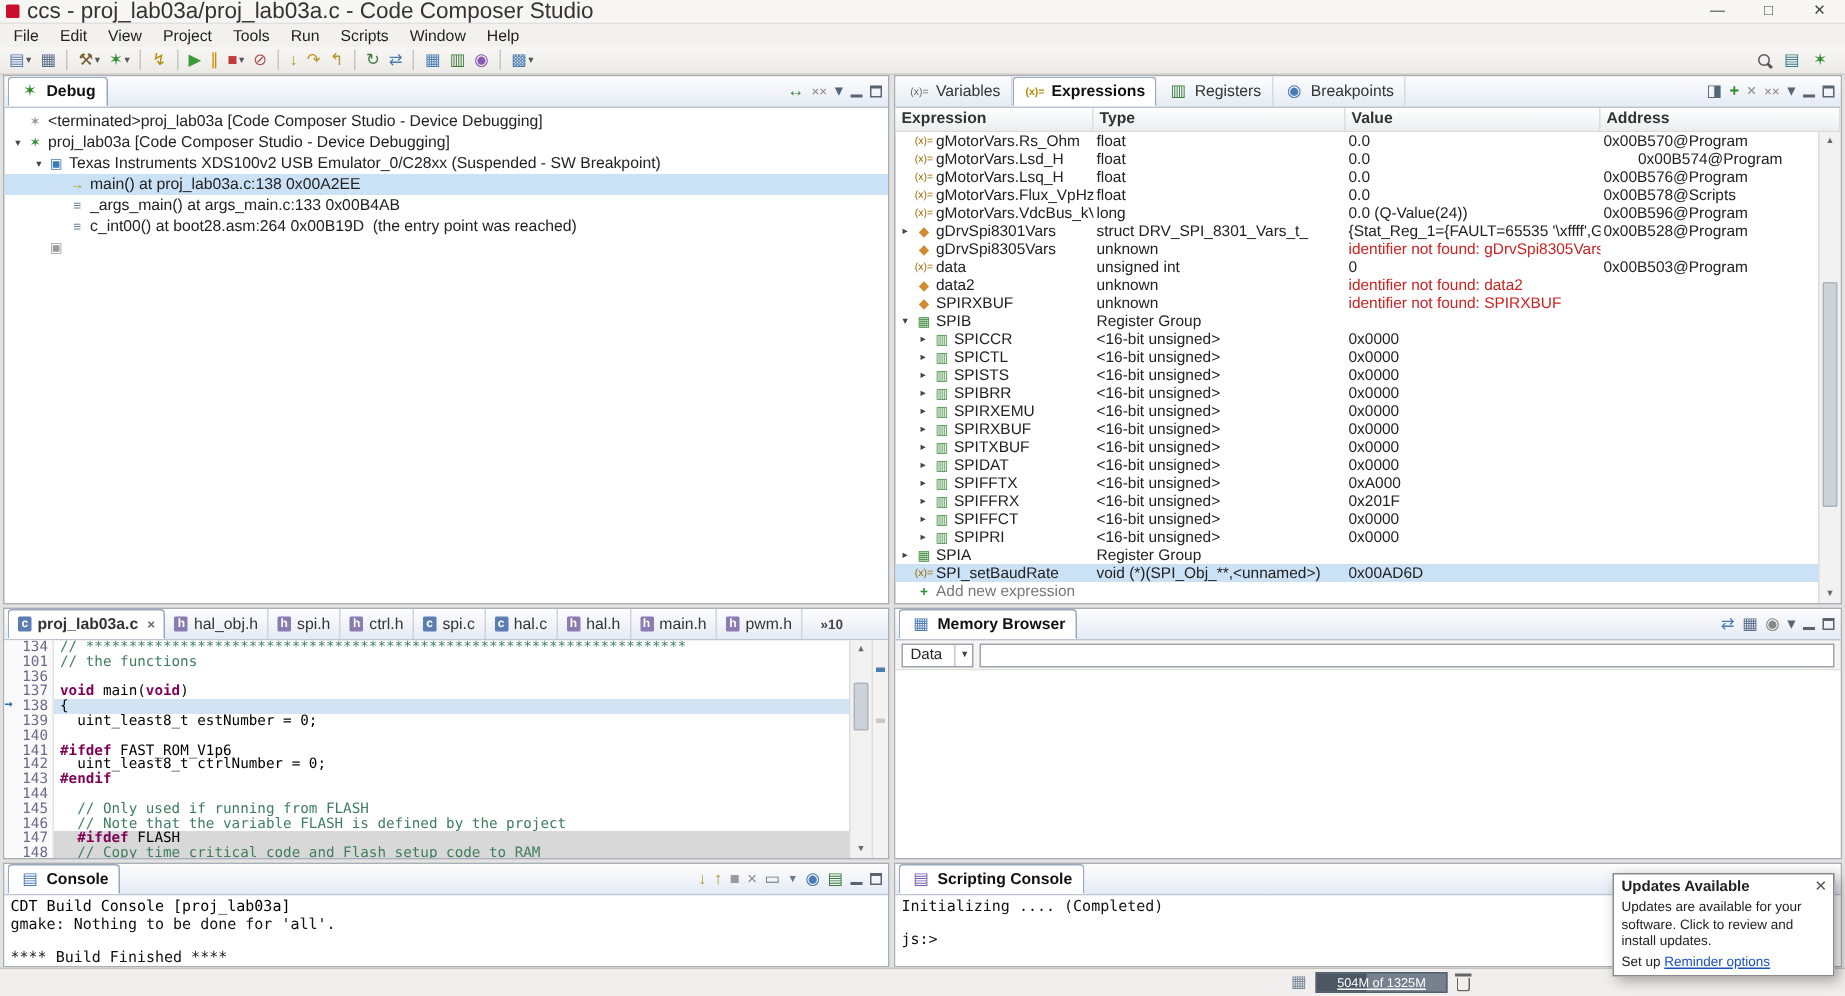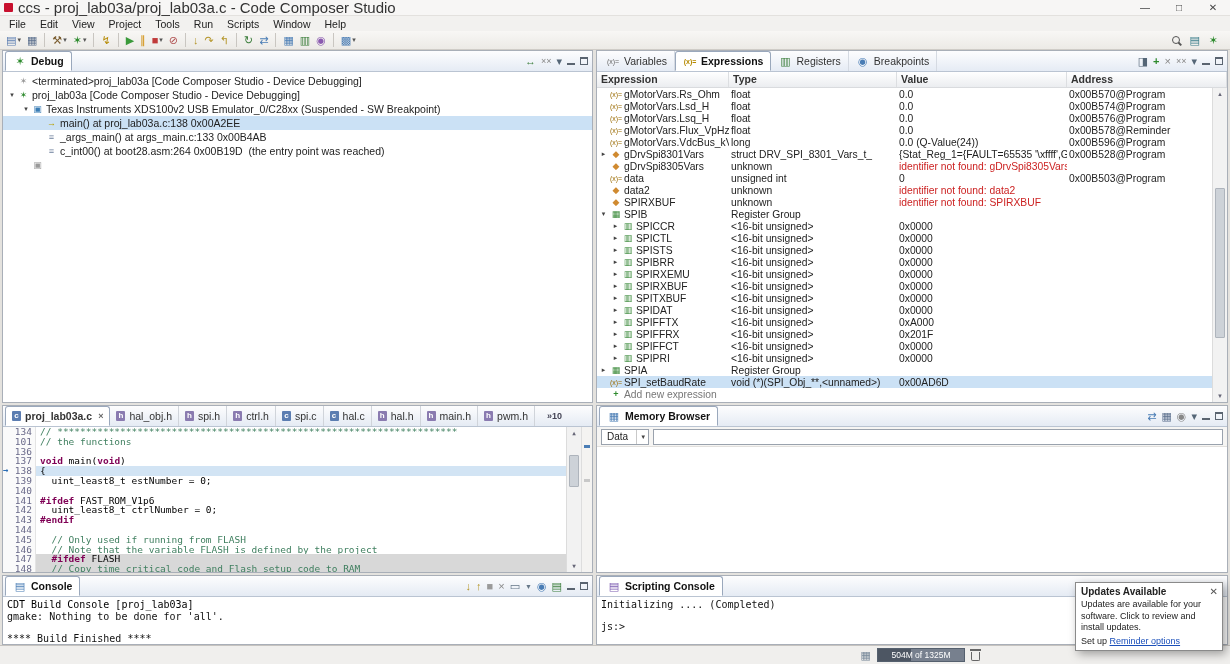--- a/index.html
+++ b/index.html
@@ -96,21 +96,21 @@
   .console-content{flex:1;font-family:"DejaVu Sans Mono","Liberation Mono",monospace;font-size:10px;padding:2px 4px;overflow:hidden;position:relative;background:#fff;}
   .conline{height:11px;white-space:pre;color:#111;}
   .console-title{height:12px;white-space:pre;color:#000;}
 
   
   .statusbar{position:absolute;left:0;right:0;bottom:0;height:19px;background:#f0efed;border-top:1px solid #c6c3bf;display:flex;align-items:center;padding:0 6px;gap:6px;}
   .sb-spacer{flex:1;}
   .sb-tail{width:238px;}
   .heap-gauge{width:88px;height:14px;background:#77808e;border:1px solid #55606e;position:relative;display:flex;align-items:center;justify-content:center;}
   .heap-fill{position:absolute;left:0;top:0;bottom:0;width:38%;background:#4d5663;}
-  .heap-label{position:relative;color:#fff;font-size:8.5px;white-space:nowrap;}
+  .heap-label{position:relative;color:#fff;font-size:8.5px;white-space:nowrap;text-decoration:underline;}
   .trash{position:relative;width:9px;height:9px;border:1px solid #666;border-top:none;border-radius:0 0 2px 2px;margin-top:3px;}
   .trash::before{content:"";position:absolute;top:-3px;left:-2px;right:-2px;height:2px;background:#666;}
 
   
   .updates-popup{position:absolute;right:7px;bottom:13px;width:148px;background:#fff;border:1px solid #8a8a8a;box-shadow:3px 3px 9px rgba(0,0,0,.35);z-index:99;font-size:9px;}
   .pop-title{display:flex;align-items:center;font-weight:bold;font-size:10px;padding:3px 4px 1px 5px;}
   .pop-close{margin-left:auto;color:#555;font-size:10px;}
   .pop-body{padding:1px 5px 2px;color:#222;line-height:1.3;}
   .pop-link-line{padding:0 5px 4px;}
   .pop-link{color:#1a4fba;text-decoration:underline;}
@@ -349,41 +349,41 @@
           <div class="ecell" style="flex: 1 1 0%;">0x00B570@Program</div>
         </div>
         <div class="erow">
           <div class="ecell" style="width: 132px; padding-left: 2px;">
             <span class="expander"></span>
             <span class="gicon" style="color: rgb(154, 106, 0); font-size: 7px;">(x)=</span>
             <span>gMotorVars.Lsd_H</span>
           </div>
           <div class="ecell" style="width: 168px;">float</div>
           <div class="ecell" style="width: 170px;">0.0</div>
-          <div class="ecell" style="flex: 1 1 0%;">0x00B574@Program</div>
+          <div class="ecell" style="flex: 1 1 0%; margin-left: 23px;">0x00B574@Program</div>
         </div>
         <div class="erow">
           <div class="ecell" style="width: 132px; padding-left: 2px;">
             <span class="expander"></span>
             <span class="gicon" style="color: rgb(154, 106, 0); font-size: 7px;">(x)=</span>
             <span>gMotorVars.Lsq_H</span>
           </div>
           <div class="ecell" style="width: 168px;">float</div>
           <div class="ecell" style="width: 170px;">0.0</div>
           <div class="ecell" style="flex: 1 1 0%;">0x00B576@Program</div>
         </div>
         <div class="erow">
           <div class="ecell" style="width: 132px; padding-left: 2px;">
             <span class="expander"></span>
             <span class="gicon" style="color: rgb(154, 106, 0); font-size: 7px;">(x)=</span>
             <span>gMotorVars.Flux_VpHz</span>
           </div>
           <div class="ecell" style="width: 168px;">float</div>
           <div class="ecell" style="width: 170px;">0.0</div>
-          <div class="ecell" style="flex: 1 1 0%;">0x00B578@Reminder</div>
+          <div class="ecell" style="flex: 1 1 0%;">0x00B578@Scripts</div>
         </div>
         <div class="erow">
           <div class="ecell" style="width: 132px; padding-left: 2px;">
             <span class="expander"></span>
             <span class="gicon" style="color: rgb(154, 106, 0); font-size: 7px;">(x)=</span>
             <span>gMotorVars.VdcBus_kV</span>
           </div>
           <div class="ecell" style="width: 168px;">long</div>
           <div class="ecell" style="width: 170px;">0.0 (Q-Value(24))</div>
           <div class="ecell" style="flex: 1 1 0%;">0x00B596@Program</div>

